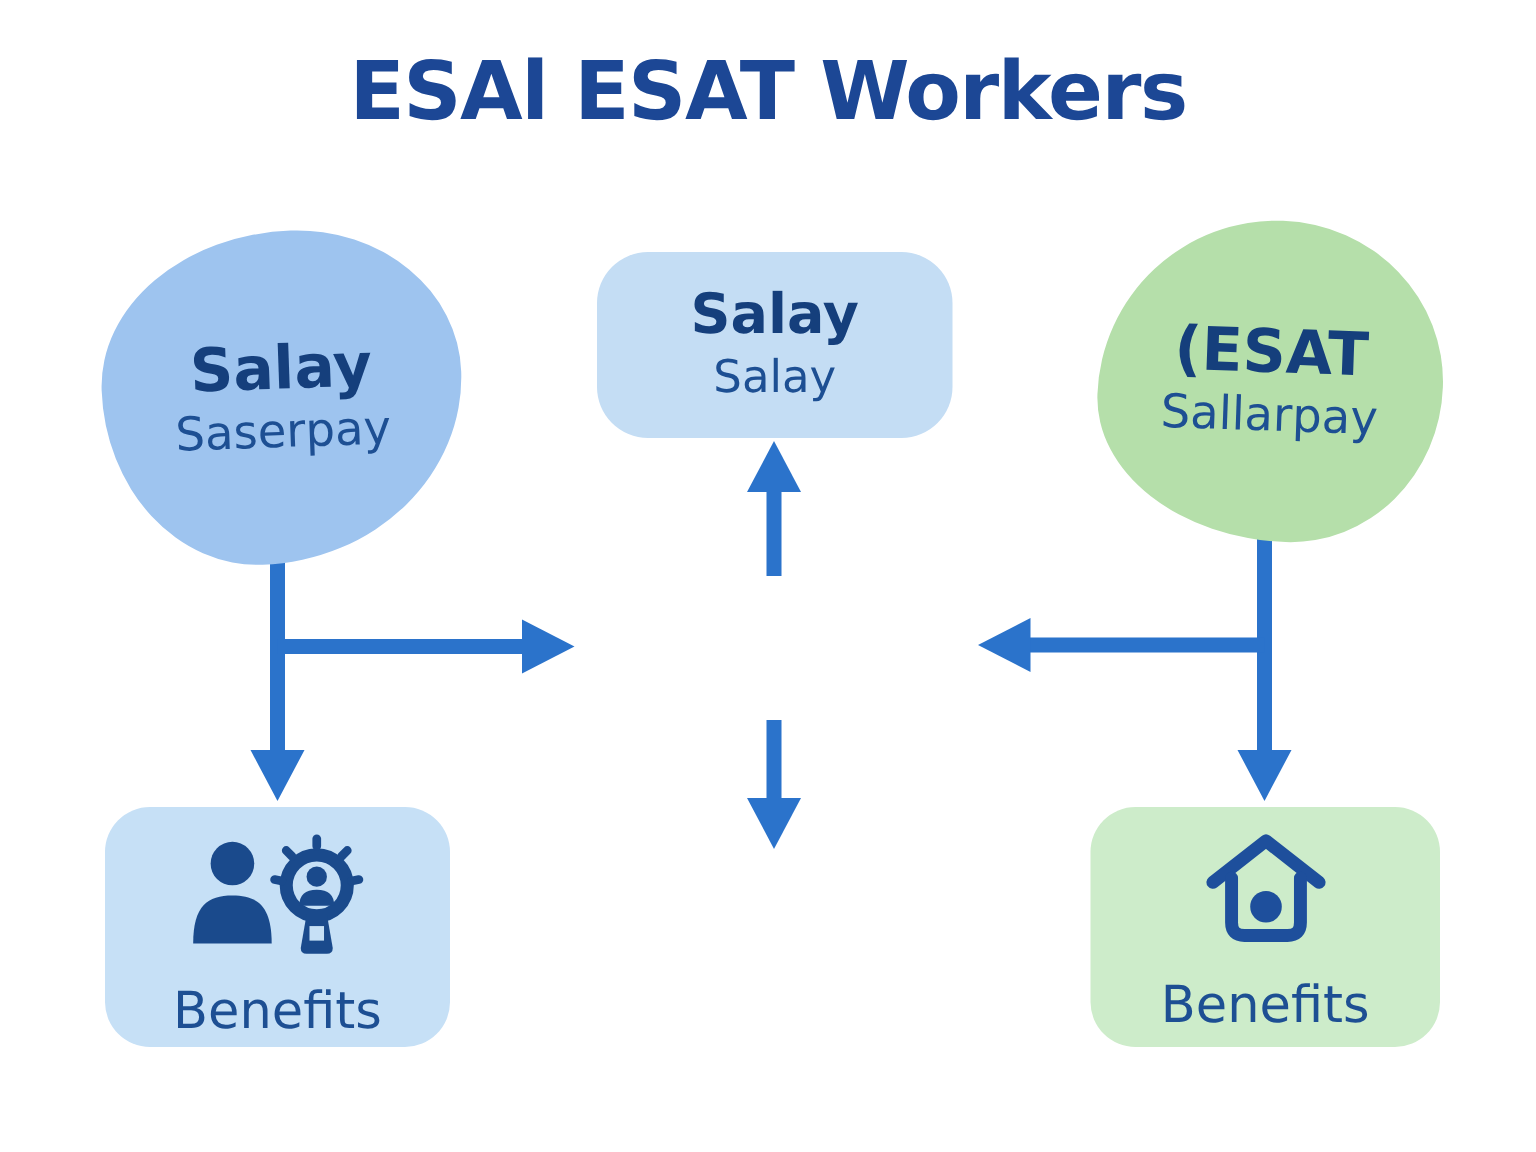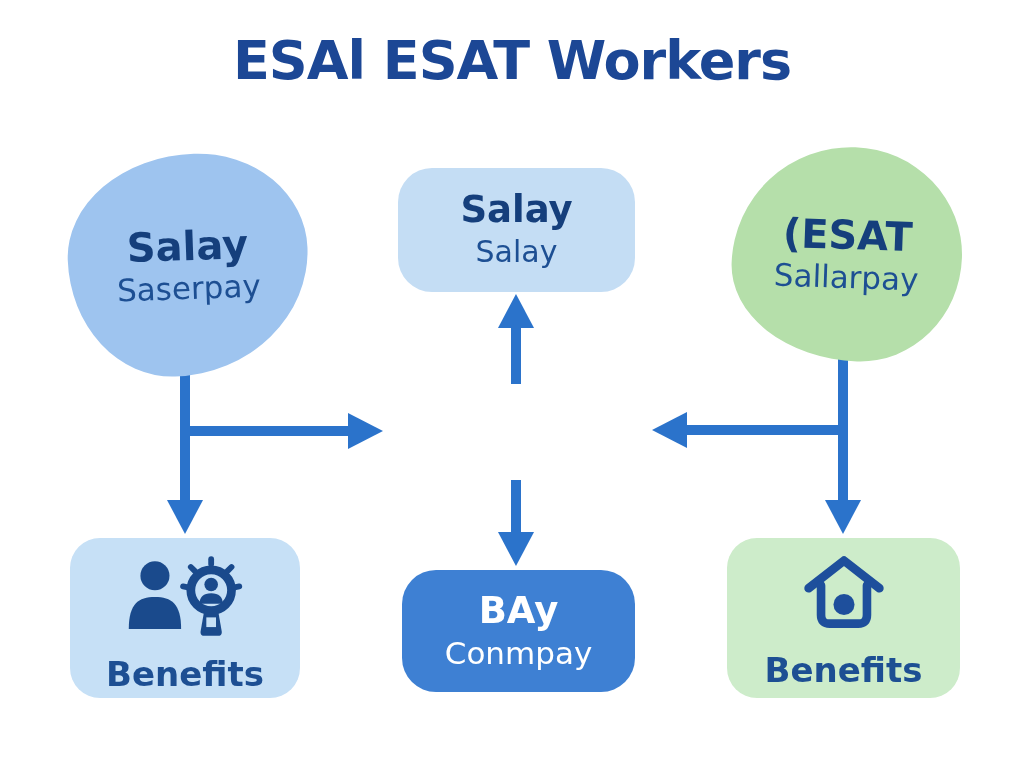--- a/index.html
+++ b/index.html
@@ -56,21 +56,21 @@
     background:#cdecca;border-radius:30px;
     justify-content:flex-start;padding-top:10px;box-sizing:border-box;
   }
   .t-bold{font-size:40px;font-weight:700;color:#153f7c;line-height:1.15;}
   .t-sub{font-size:31px;font-weight:400;color:#1d4f93;line-height:1.25;}
   .t-bold-sm{font-size:37px;font-weight:700;color:#153f7c;line-height:1.15;}
   .t-sub-sm{font-size:30px;font-weight:400;color:#1d4f93;line-height:1.3;}
   .t-pill{font-size:42px;font-weight:700;color:#143a72;letter-spacing:0;}
   .t-white-bold{font-size:37px;font-weight:700;color:#ffffff;line-height:1.2;}
   .t-white-sub{font-size:31px;font-weight:400;color:#ffffff;line-height:1.25;}
-  .t-benefits{font-size:34px;font-weight:700;color:#1d4f93;margin-top:10px;}
+  .t-benefits{font-size:34px;font-weight:400;color:#1d4f93;margin-top:10px;}
   .arrows{position:absolute;left:0;top:0;pointer-events:none;}
   .icon-wrap{display:flex;align-items:center;justify-content:center;height:92px;}
 </style>
 </head>
 <body>
 
 <div class="canvas">
 
   <h1 class="title">ESAl ESAT Workers</h1>
 
@@ -141,24 +141,20 @@
           <line x1="121" y1="30" x2="116" y2="31"></line>
         </g>
 
         <path d="M85,54 H99 L103,77 Q103,81 99,81 H85 Q81,81 81,77 Z"></path>
         <rect x="87" y="62" width="10" height="10" fill="#c6e0f6"></rect>
       </svg>
     </div>
     <div class="t-benefits">Benefits</div>
   </div>
 
-  <div class="node box-bottom-center">
-    <div class="t-white-bold">BAy</div>
-    <div class="t-white-sub">Conmpay</div>
-  </div>
 
   <div class="node card-bottom-right">
     <div class="icon-wrap">
       <svg width="96" height="88" viewBox="0 0 100 92" fill="none" stroke="#1e4f9c" stroke-width="9" stroke-linecap="round" stroke-linejoin="round">
         <path d="M13,40 L50,11 L87,40"></path>
         <path d="M26,37 V68 Q26,77 35,77 H65 Q74,77 74,68 V37"></path>
         <circle cx="50" cy="57" r="11" fill="#1e4f9c" stroke="none"></circle>
       </svg>
     </div>
     <div class="t-benefits">Benefits</div>

